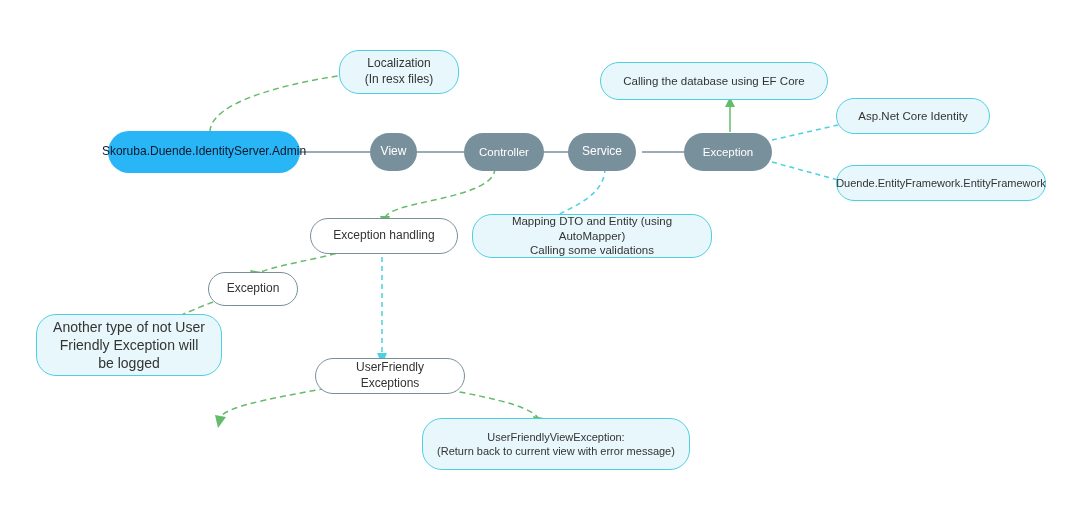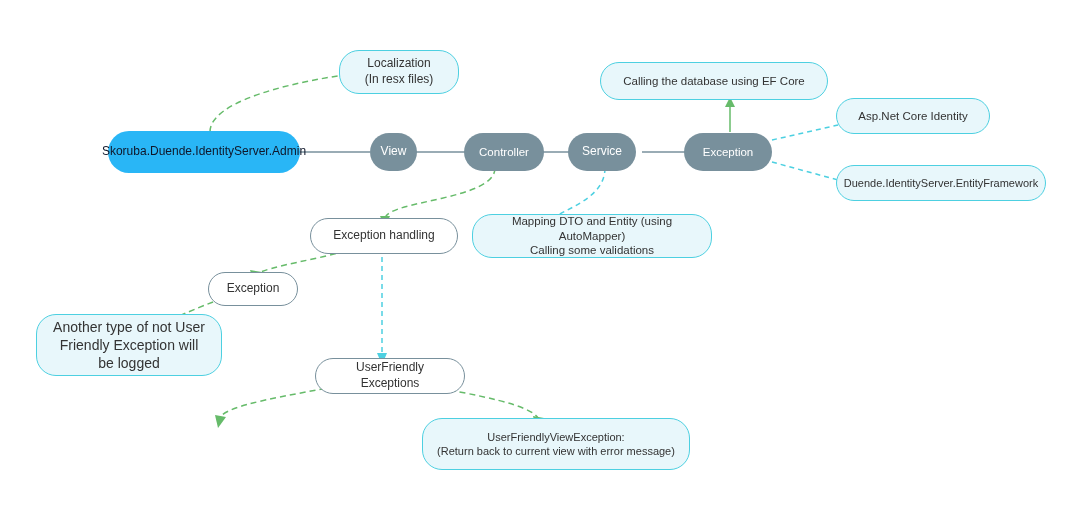--- a/index.html
+++ b/index.html
@@ -116,21 +116,21 @@
 
   <div class="node node-gray" style="left:684px; top:133px; width:88px; height:38px; font-size:11.5px;">Exception</div>
 
   <div class="node node-outline-blue" style="left:339px; top:50px; width:120px; height:44px; font-size:12px; white-space:pre-line;">Localization
 (In resx files)</div>
 
   <div class="node node-outline-blue" style="left:600px; top:62px; width:228px; height:38px; font-size:11.5px;">Calling the database using EF Core</div>
 
   <div class="node node-outline-blue" style="left:836px; top:98px; width:154px; height:36px; font-size:11.5px;">Asp.Net Core Identity</div>
 
-  <div class="node node-outline-blue" style="left:836px; top:165px; width:210px; height:36px; font-size:11px;">Duende.IdentityServer.EntityFramework</div>
+  <div class="node node-outline-blue" style="left:836px; top:165px; width:210px; height:36px; font-size:11px;">Duende.EntityFramework.EntityFramework</div>
 
   <div class="node node-outline" style="left:310px; top:218px; width:148px; height:36px; font-size:12px;">Exception handling</div>
 
   <div class="node node-outline-blue" style="left:472px; top:214px; width:240px; height:44px; font-size:11.5px; white-space:pre-line; ">Mapping DTO and Entity (using AutoMapper)
 Calling some validations</div>
 
   <div class="node node-outline" style="left:208px; top:272px; width:90px; height:34px; font-size:12px;">Exception</div>
 
   <div class="node node-outline-blue" style="left:36px; top:314px; width:186px; height:62px; font-size:14px; white-space:pre-line;">Another type of not User
 Friendly Exception will be logged</div>

